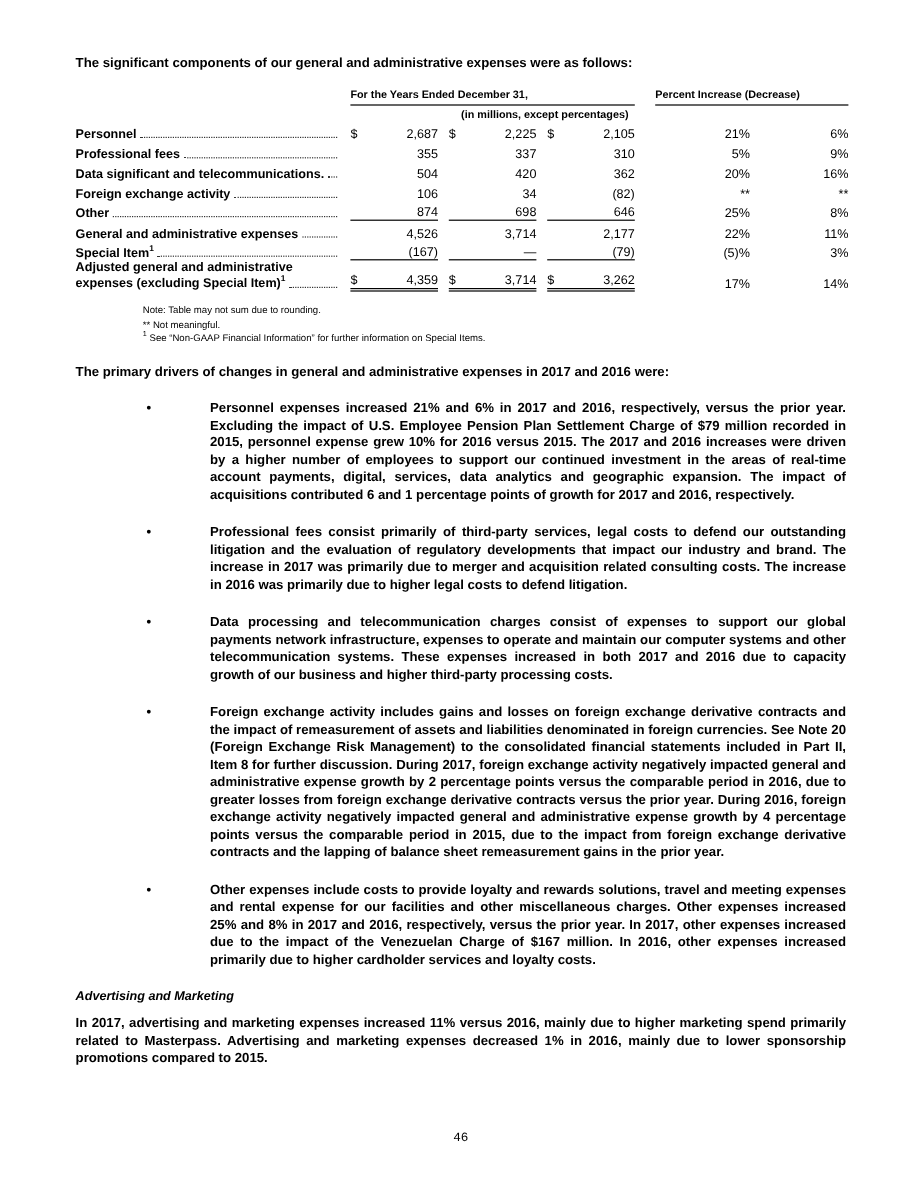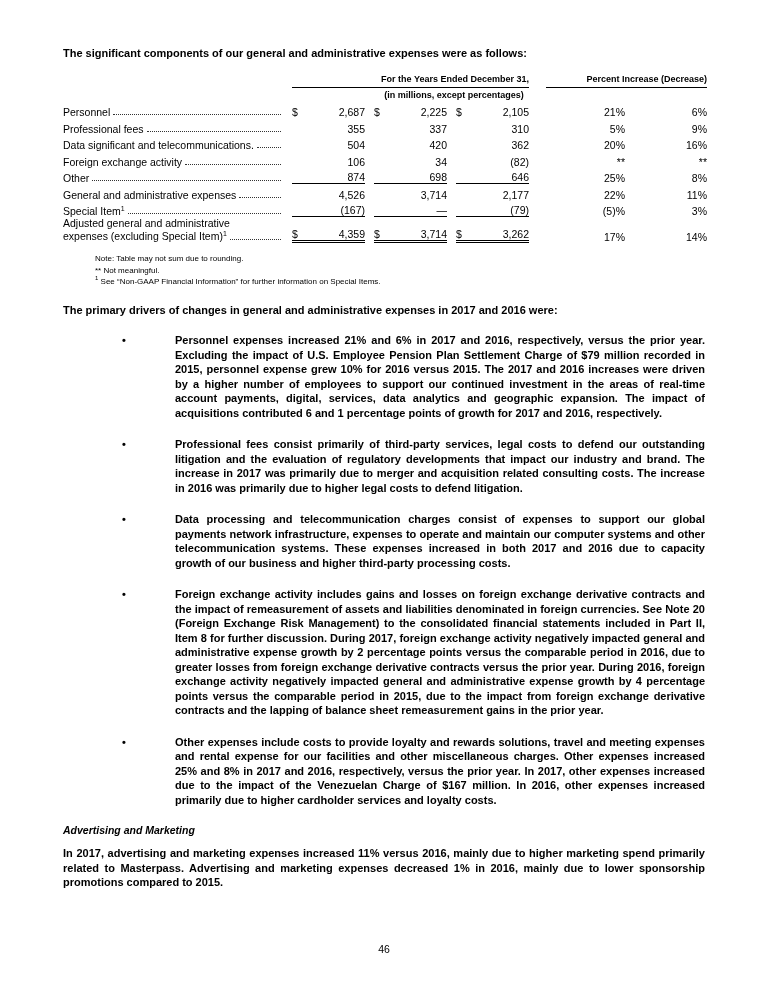--- a/index.html
+++ b/index.html
@@ -10,55 +10,55 @@
   }
   .page { padding:46px 63px 0 63px; }
   .body-text { font-size:11px; line-height:14.5px;font-weight:bold; }
 
   
   .intro { margin-bottom:13px; }
   table.fin { border-collapse:collapse; table-layout:fixed; width:644px; font-size:10.5px; }
   table.fin td { padding:0; vertical-align:bottom; }
   col.c-label { width:220px; } col.c-m { width:82px; } col.c-gap { width:14px; } col.c-p { width:82px; }
 
-  .gh { margin-left:9px; border-bottom:1px solid #000; text-align:right; font-weight:700; font-size:9px; padding-bottom:3px; white-space:nowrap; }
+  .gh { margin-left:9px; border-bottom:1px solid #000; text-align:left; font-weight:700; font-size:9px; padding-bottom:3px; white-space:nowrap; }
   .gh-p { margin-left:3px; }
   tr.yhdr td { padding-top:3px; }
   .yh { margin-left:9px; border-bottom:1px solid #000; text-align:center; font-weight:700; font-size:10px; padding:1px 0 2px 0; }
   .ph { margin:0 3px; border-bottom:1px solid #000; text-align:center; font-weight:700; font-size:10px; padding:1px 0 2px 0; }
   .un { text-align:center; font-weight:700; font-size:9px; padding:2px 0 2px 0; white-space:nowrap; }
 
   tr.data td { height:16.5px; }
-  td.lbl { padding-right:2px; }
+  td.lbl { padding-right:2px;font-weight:bold; }
   .leader { display:flex; align-items:flex-end; }
   .leader .lt { white-space:nowrap; }
   .leader .dots { flex:1 1 auto; border-bottom:1.5px dotted #333; margin:0 2px 3px 3px; min-width:4px; }
   .mv { display:flex; margin-left:9px; }
   .mv .cur { flex:0 0 auto; text-align:left; }
   .mv .val { flex:1 1 auto; text-align:right; }
   td.p { text-align:right; }
   tr.rule .mv { border-bottom:1px solid #000; }
   tr.drule .mv { border-bottom:3px double #000; }
   sup { font-size:7px; line-height:0; }
   .two-line .l1 { white-space:nowrap; line-height:13px; }
   .two-line .leader { line-height:13px; }
 
   
-  .notes { margin:10px 0 0 32px; font-size:8px; line-height:11.5px; }
+  .notes { margin:10px 0 0 56px; font-size:8px; line-height:11.5px; }
   .notes sup { font-size:6px; }
 
   
   .drivers { margin-top:15px; }
   .bullets { margin-top:16px; }
   .bullet { display:flex; margin-left:59px; margin-bottom:17px; }
   .bullet .marker { flex:0 0 53px; }
   .bullet .btxt { flex:1 1 auto; text-align:justify; }
   .section-heading { font-weight:700; font-style:italic; font-size:10.5px; margin:2px 0 10px 0; }
   .closing { text-align:justify; }
-  .page-number { position:absolute; bottom:38px; left:0; width:100%; text-align:center; font-size:10.5px; }
+  .page-number { position:absolute; bottom:38px; left:0; width:100%; text-align:center; font-size:10.5px;font-family:Liberation Mono, monospace; }
 </style>
 </head>
 <body>
 
 <div class="page">
 
   <p class="body-text intro">The significant components of our general and administrative expenses were as follows:</p>
 
   <table class="fin">
     <colgroup>

